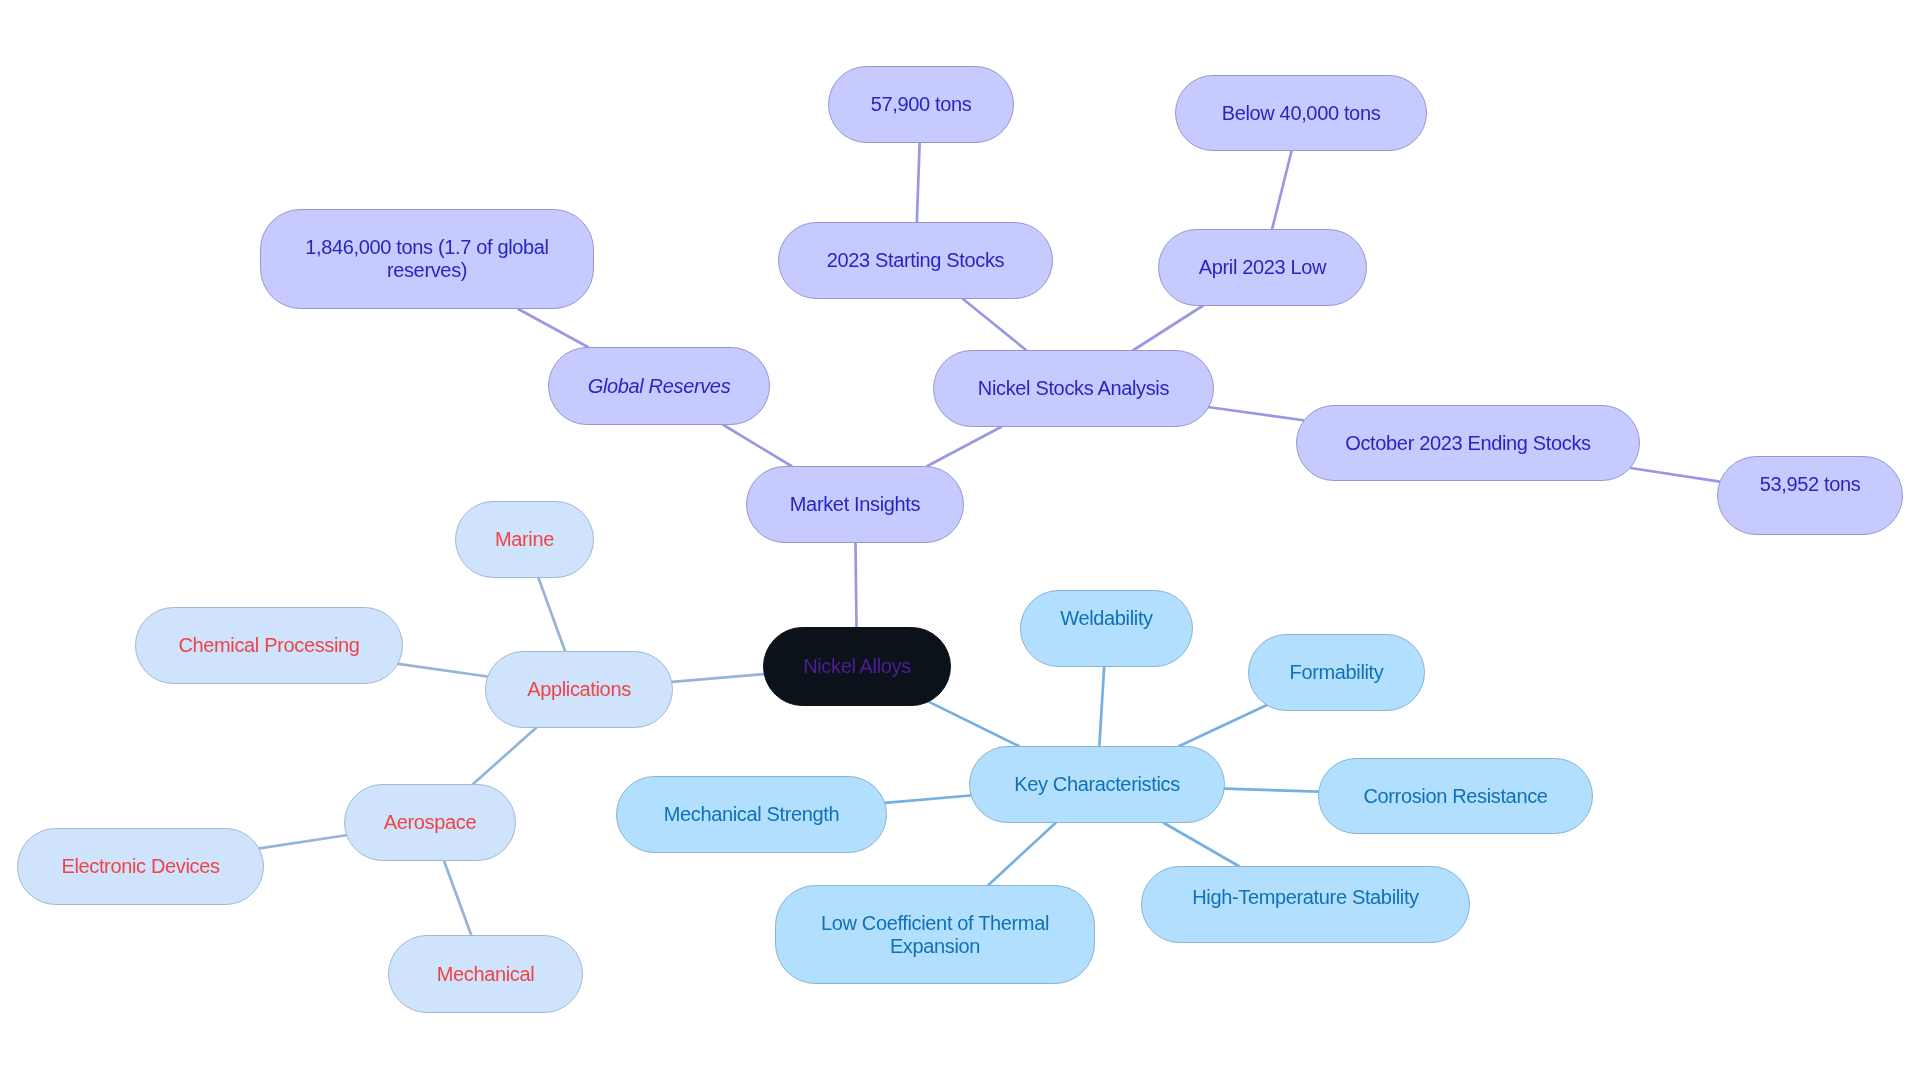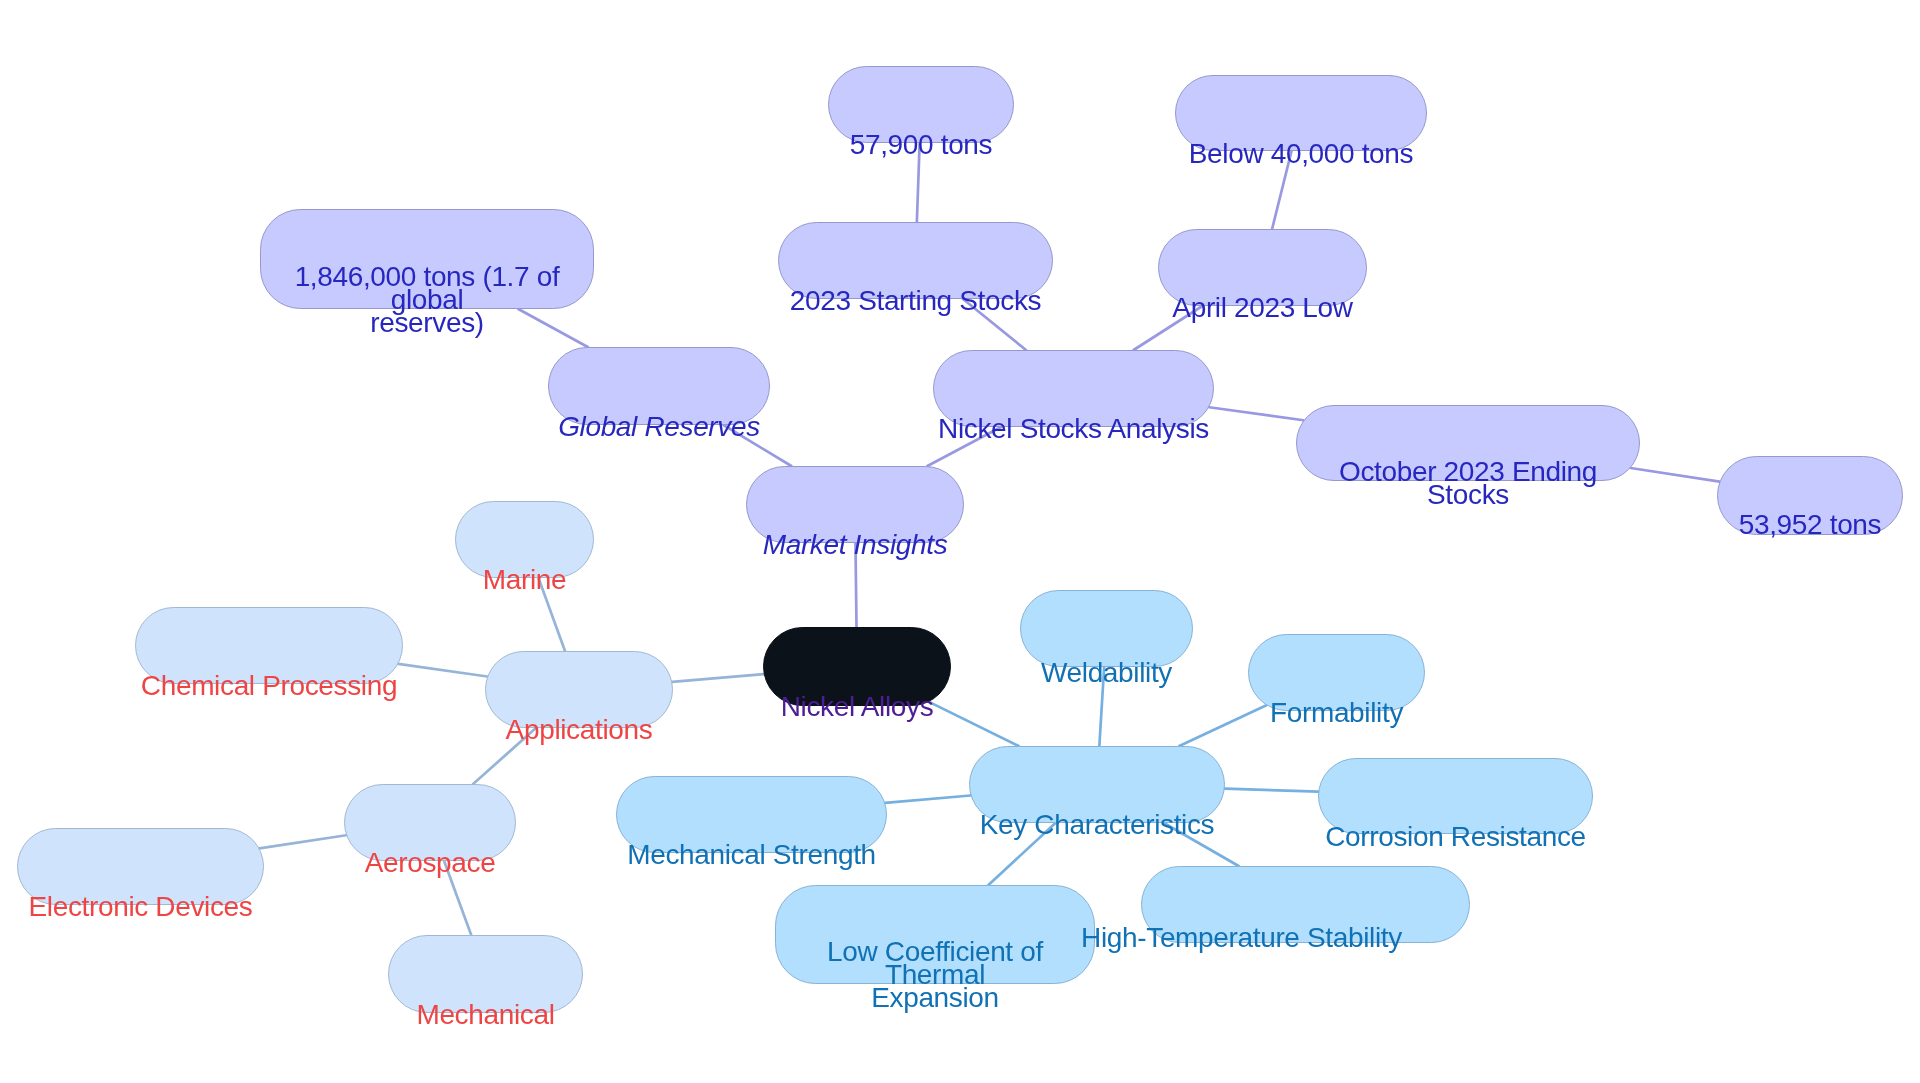--- a/index.html
+++ b/index.html
@@ -26,27 +26,26 @@
     pointer-events: none;
   }
   .node {
     position: absolute;
     box-sizing: border-box;
     display: flex;
     align-items: center;
     justify-content: center;
     text-align: center;
     font-family: "Liberation Sans", sans-serif;
-    font-size: 28px;
+    font-size: 20px;
     letter-spacing: -0.35px;
     line-height: 23px;
     white-space: pre-line;
     background: transparent;
     will-change: transform;
-    margin-top: 40px;
   }
   .node.root { color: #4c1d95; }
   .node.purple { color: #2727c0; }
   .node.blue { color: #1171b5; }
   .node.blue2 { color: #ef4444; }
 </style>
 </head>
 <body>
 
 <div id="canvas">
@@ -98,39 +97,39 @@
         <rect x="1020.5" y="590.5" width="172" height="76" rx="38" ry="38" fill="#b2dffd" stroke="#88b2d6" stroke-width="1"></rect>
         <rect x="1248.5" y="634.5" width="176" height="76" rx="38" ry="38" fill="#b2dffd" stroke="#88b2d6" stroke-width="1"></rect>
         <rect x="1318.5" y="758.5" width="274" height="75" rx="37.5" ry="37.5" fill="#b2dffd" stroke="#88b2d6" stroke-width="1"></rect>
         <rect x="1141.5" y="866.5" width="328" height="76" rx="38" ry="38" fill="#b2dffd" stroke="#88b2d6" stroke-width="1"></rect>
         <rect x="775.5" y="885.5" width="319" height="98" rx="40" ry="40" fill="#b2dffd" stroke="#88b2d6" stroke-width="1"></rect>
         <rect x="616.5" y="776.5" width="270" height="76" rx="38" ry="38" fill="#b2dffd" stroke="#88b2d6" stroke-width="1"></rect>
       </g>
     </svg>
   <div id="nodes-layer">
     <div class="node root" style="left: 763px; top: 627px; width: 188px; height: 79px;">Nickel Alloys</div>
-    <div class="node purple" style="left: 746px; top: 466px; width: 218px; height: 77px; font-style: italic;">Market Insights</div>
+    <div class="node purple" style="left: 746px; top: 466px; width: 218px; height: 77px;">Market Insights</div>
     <div class="node purple" style="left: 548px; top: 347px; width: 222px; height: 78px; font-style: italic;">Global Reserves</div>
     <div class="node purple" style="left: 260px; top: 209px; width: 334px; height: 100px; text-align: center;">1,846,000 tons (1.7 of global
 reserves)</div>
     <div class="node purple" style="left: 933px; top: 350px; width: 281px; height: 77px;">Nickel Stocks Analysis</div>
     <div class="node purple" style="left: 778px; top: 222px; width: 275px; height: 77px;">2023 Starting Stocks</div>
     <div class="node purple" style="left: 828px; top: 66px; width: 186px; height: 77px;">57,900 tons</div>
     <div class="node purple" style="left: 1158px; top: 229px; width: 209px; height: 77px;">April 2023 Low</div>
     <div class="node purple" style="left: 1175px; top: 75px; width: 252px; height: 76px;">Below 40,000 tons</div>
     <div class="node purple" style="left: 1296px; top: 405px; width: 344px; height: 76px;">October 2023 Ending Stocks</div>
     <div class="node purple" style="left: 1717px; top: 456px; width: 186px; height: 57px;">53,952 tons</div>
     <div class="node blue2" style="left: 485px; top: 651px; width: 188px; height: 77px;">Applications</div>
     <div class="node blue2" style="left: 455px; top: 501px; width: 139px; height: 77px;">Marine</div>
     <div class="node blue2" style="left: 135px; top: 607px; width: 268px; height: 77px;">Chemical Processing</div>
     <div class="node blue2" style="left: 344px; top: 784px; width: 172px; height: 77px;">Aerospace</div>
     <div class="node blue2" style="left: 17px; top: 828px; width: 247px; height: 77px;">Electronic Devices</div>
     <div class="node blue2" style="left: 388px; top: 935px; width: 195px; height: 78px;">Mechanical</div>
     <div class="node blue" style="left: 969px; top: 746px; width: 256px; height: 77px;">Key Characteristics</div>
-    <div class="node blue" style="left: 1020px; top: 594px; width: 173px; height: 77px;">Weldability</div>
+    <div class="node blue" style="left: 1020px; top: 580px; width: 173px; height: 77px;">Weldability</div>
     <div class="node blue" style="left: 1248px; top: 634px; width: 177px; height: 77px;">Formability</div>
     <div class="node blue" style="left: 1318px; top: 758px; width: 275px; height: 76px;">Corrosion Resistance</div>
-    <div class="node blue" style="left: 1077px; top: 866px; width: 329px; height: 63px;">High-Temperature Stability</div>
+    <div class="node blue" style="left: 1141px; top: 866px; width: 329px; height: 63px;">High-Temperature Stability</div>
     <div class="node blue" style="left: 775px; top: 885px; width: 320px; height: 99px;">Low Coefficient of Thermal
 Expansion</div>
     <div class="node blue" style="left: 616px; top: 776px; width: 271px; height: 77px;">Mechanical Strength</div>
   </div>
 </div>
 
 </body></html>

